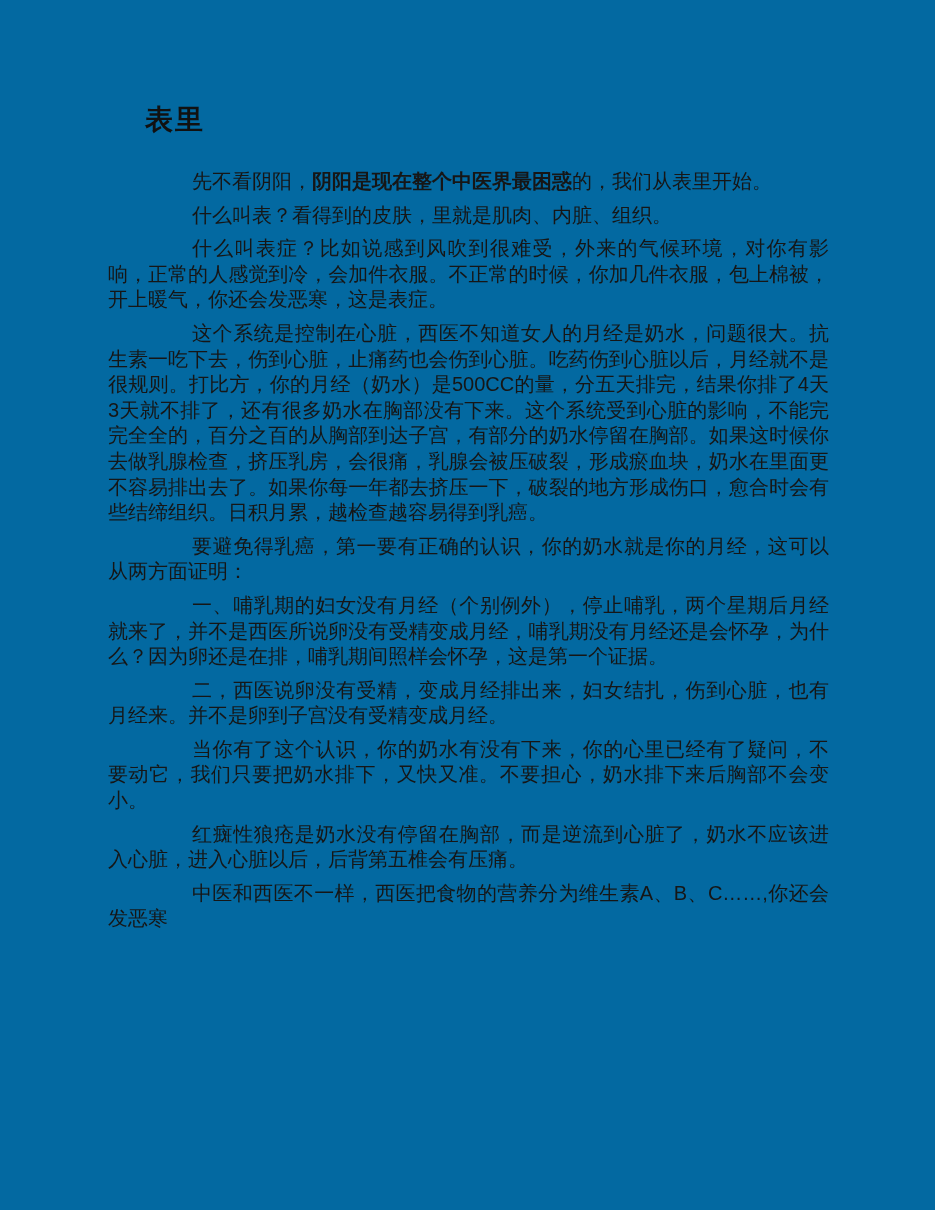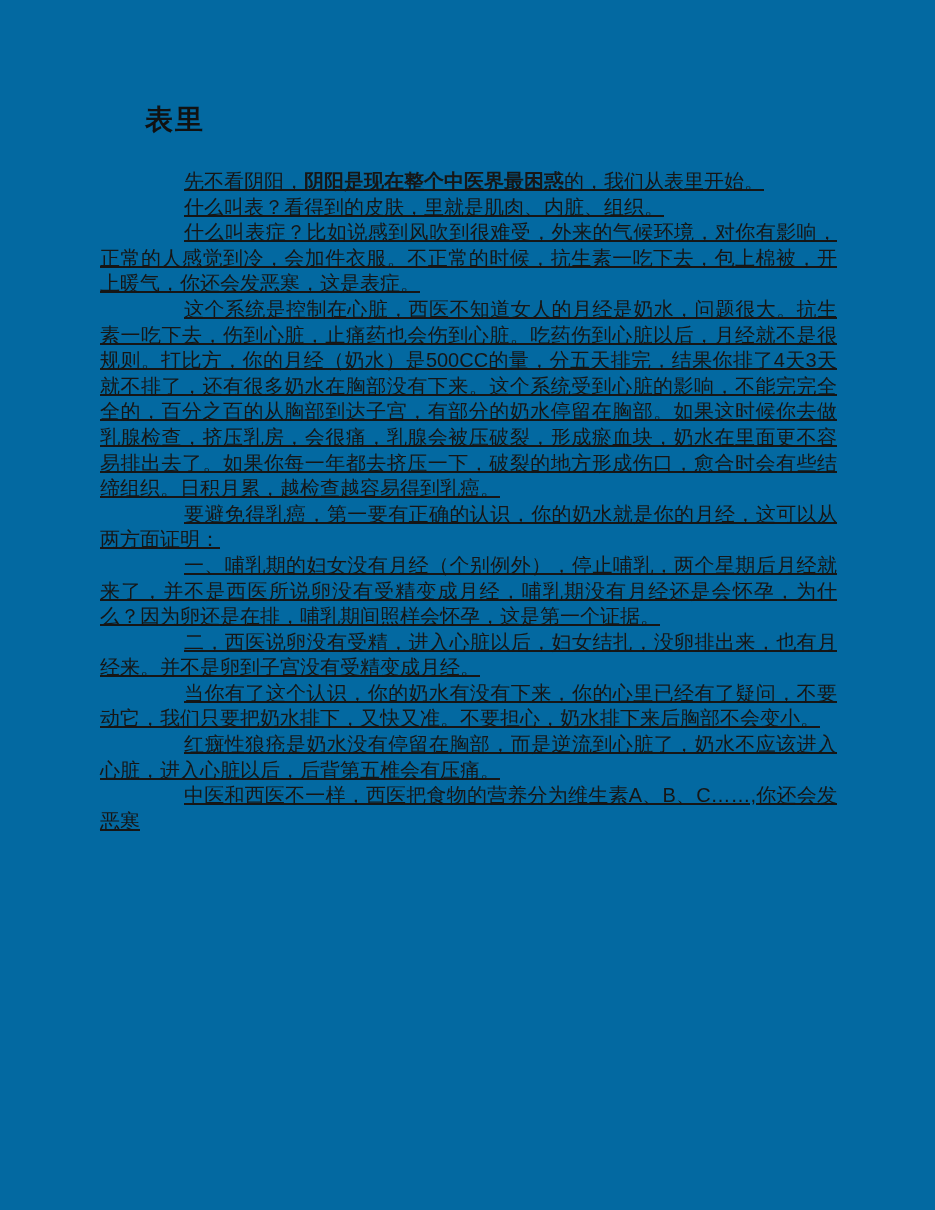--- a/index.html
+++ b/index.html
@@ -29,48 +29,47 @@
   }
   .doc-title {
     margin: 0 0 33px 45px;
     font-size: 28px;
     line-height: 32px;
     font-weight: 700;
     letter-spacing: 2px;
     color: #111111;
   }
   .content p {
-    margin: 0;
+    margin: 8px;
     padding: 0;
     font-size: 20px;
     line-height: 25.6px;
     text-align: justify;
     text-indent: 84px;
     word-break: break-all;
     color: #161616;
-    text-decoration: underline;
   }
   .content p b {
     font-weight: 700;
   }
 </style>
 </head>
 <body>
 
 <div class="page">
   <div class="content">
 
     <h1 class="doc-title">表里</h1>
 
     <p><span>先不看阴阳，</span><b>阴阳是现在整个中医界最困惑</b><span>的，我们从表里开始。</span></p>
 
     <p>什么叫表？看得到的皮肤，里就是肌肉、内脏、组织。</p>
-    <p>什么叫表症？比如说感到风吹到很难受，外来的气候环境，对你有影响，正常的人感觉到冷，会加件衣服。不正常的时候，抗生素一吃下去，包上棉被，开上暖气，你还会发恶寒，这是表症。</p>
+    <p>什么叫表症？比如说感到风吹到很难受，外来的气候环境，对你有影响，正常的人感觉到冷，会加件衣服。不正常的时候，你加几件衣服，包上棉被，开上暖气，你还会发恶寒，这是表症。</p>
     <p>这个系统是控制在心脏，西医不知道女人的月经是奶水，问题很大。抗生素一吃下去，伤到心脏，止痛药也会伤到心脏。吃药伤到心脏以后，月经就不是很规则。打比方，你的月经（奶水）是500CC的量，分五天排完，结果你排了4天3天就不排了，还有很多奶水在胸部没有下来。这个系统受到心脏的影响，不能完完全全的，百分之百的从胸部到达子宫，有部分的奶水停留在胸部。如果这时候你去做乳腺检查，挤压乳房，会很痛，乳腺会被压破裂，形成瘀血块，奶水在里面更不容易排出去了。如果你每一年都去挤压一下，破裂的地方形成伤口，愈合时会有些结缔组织。日积月累，越检查越容易得到乳癌。</p>
     <p>要避免得乳癌，第一要有正确的认识，你的奶水就是你的月经，这可以从两方面证明：</p>
     <p>一、哺乳期的妇女没有月经（个别例外），停止哺乳，两个星期后月经就来了，并不是西医所说卵没有受精变成月经，哺乳期没有月经还是会怀孕，为什么？因为卵还是在排，哺乳期间照样会怀孕，这是第一个证据。</p>
-    <p>二，西医说卵没有受精，进入心脏以后，妇女结扎，没卵排出来，也有月经来。并不是卵到子宫没有受精变成月经。</p>
+    <p>二，西医说卵没有受精，变成月经排出来，妇女结扎，伤到心脏，也有月经来。并不是卵到子宫没有受精变成月经。</p>
     <p>当你有了这个认识，你的奶水有没有下来，你的心里已经有了疑问，不要动它，我们只要把奶水排下，又快又准。不要担心，奶水排下来后胸部不会变小。</p>
     <p>红癍性狼疮是奶水没有停留在胸部，而是逆流到心脏了，奶水不应该进入心脏，进入心脏以后，后背第五椎会有压痛。</p>
     <p>中医和西医不一样，西医把食物的营养分为维生素A、B、C……,你还会发恶寒</p>
 
   </div>
 </div>
 
 </body></html>

